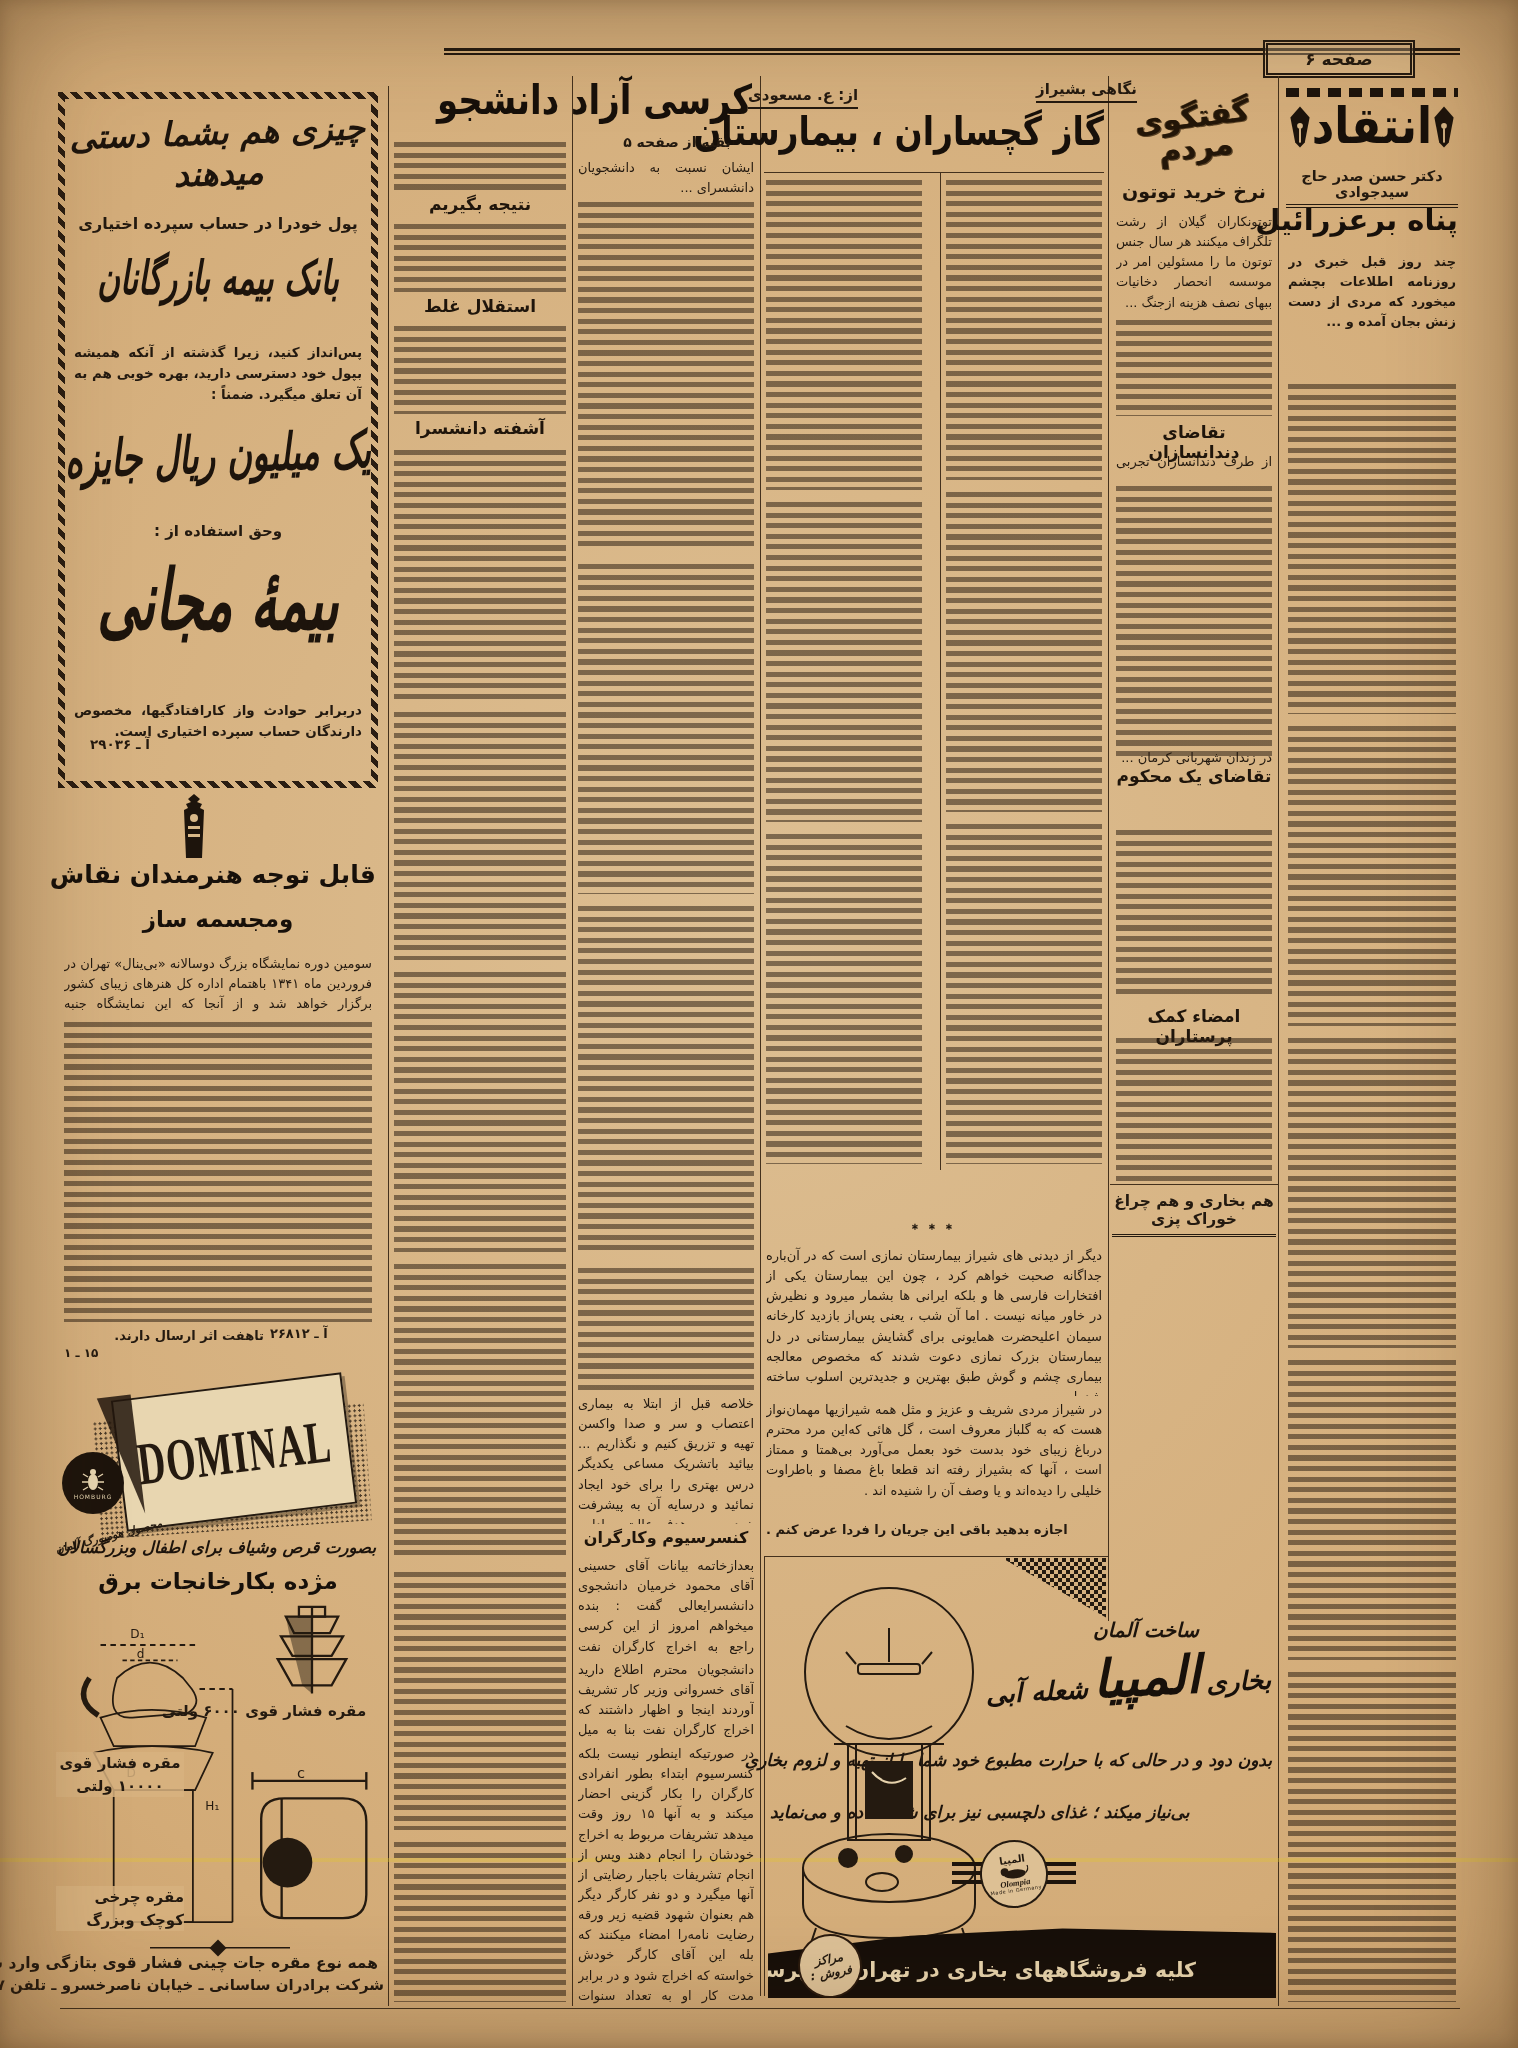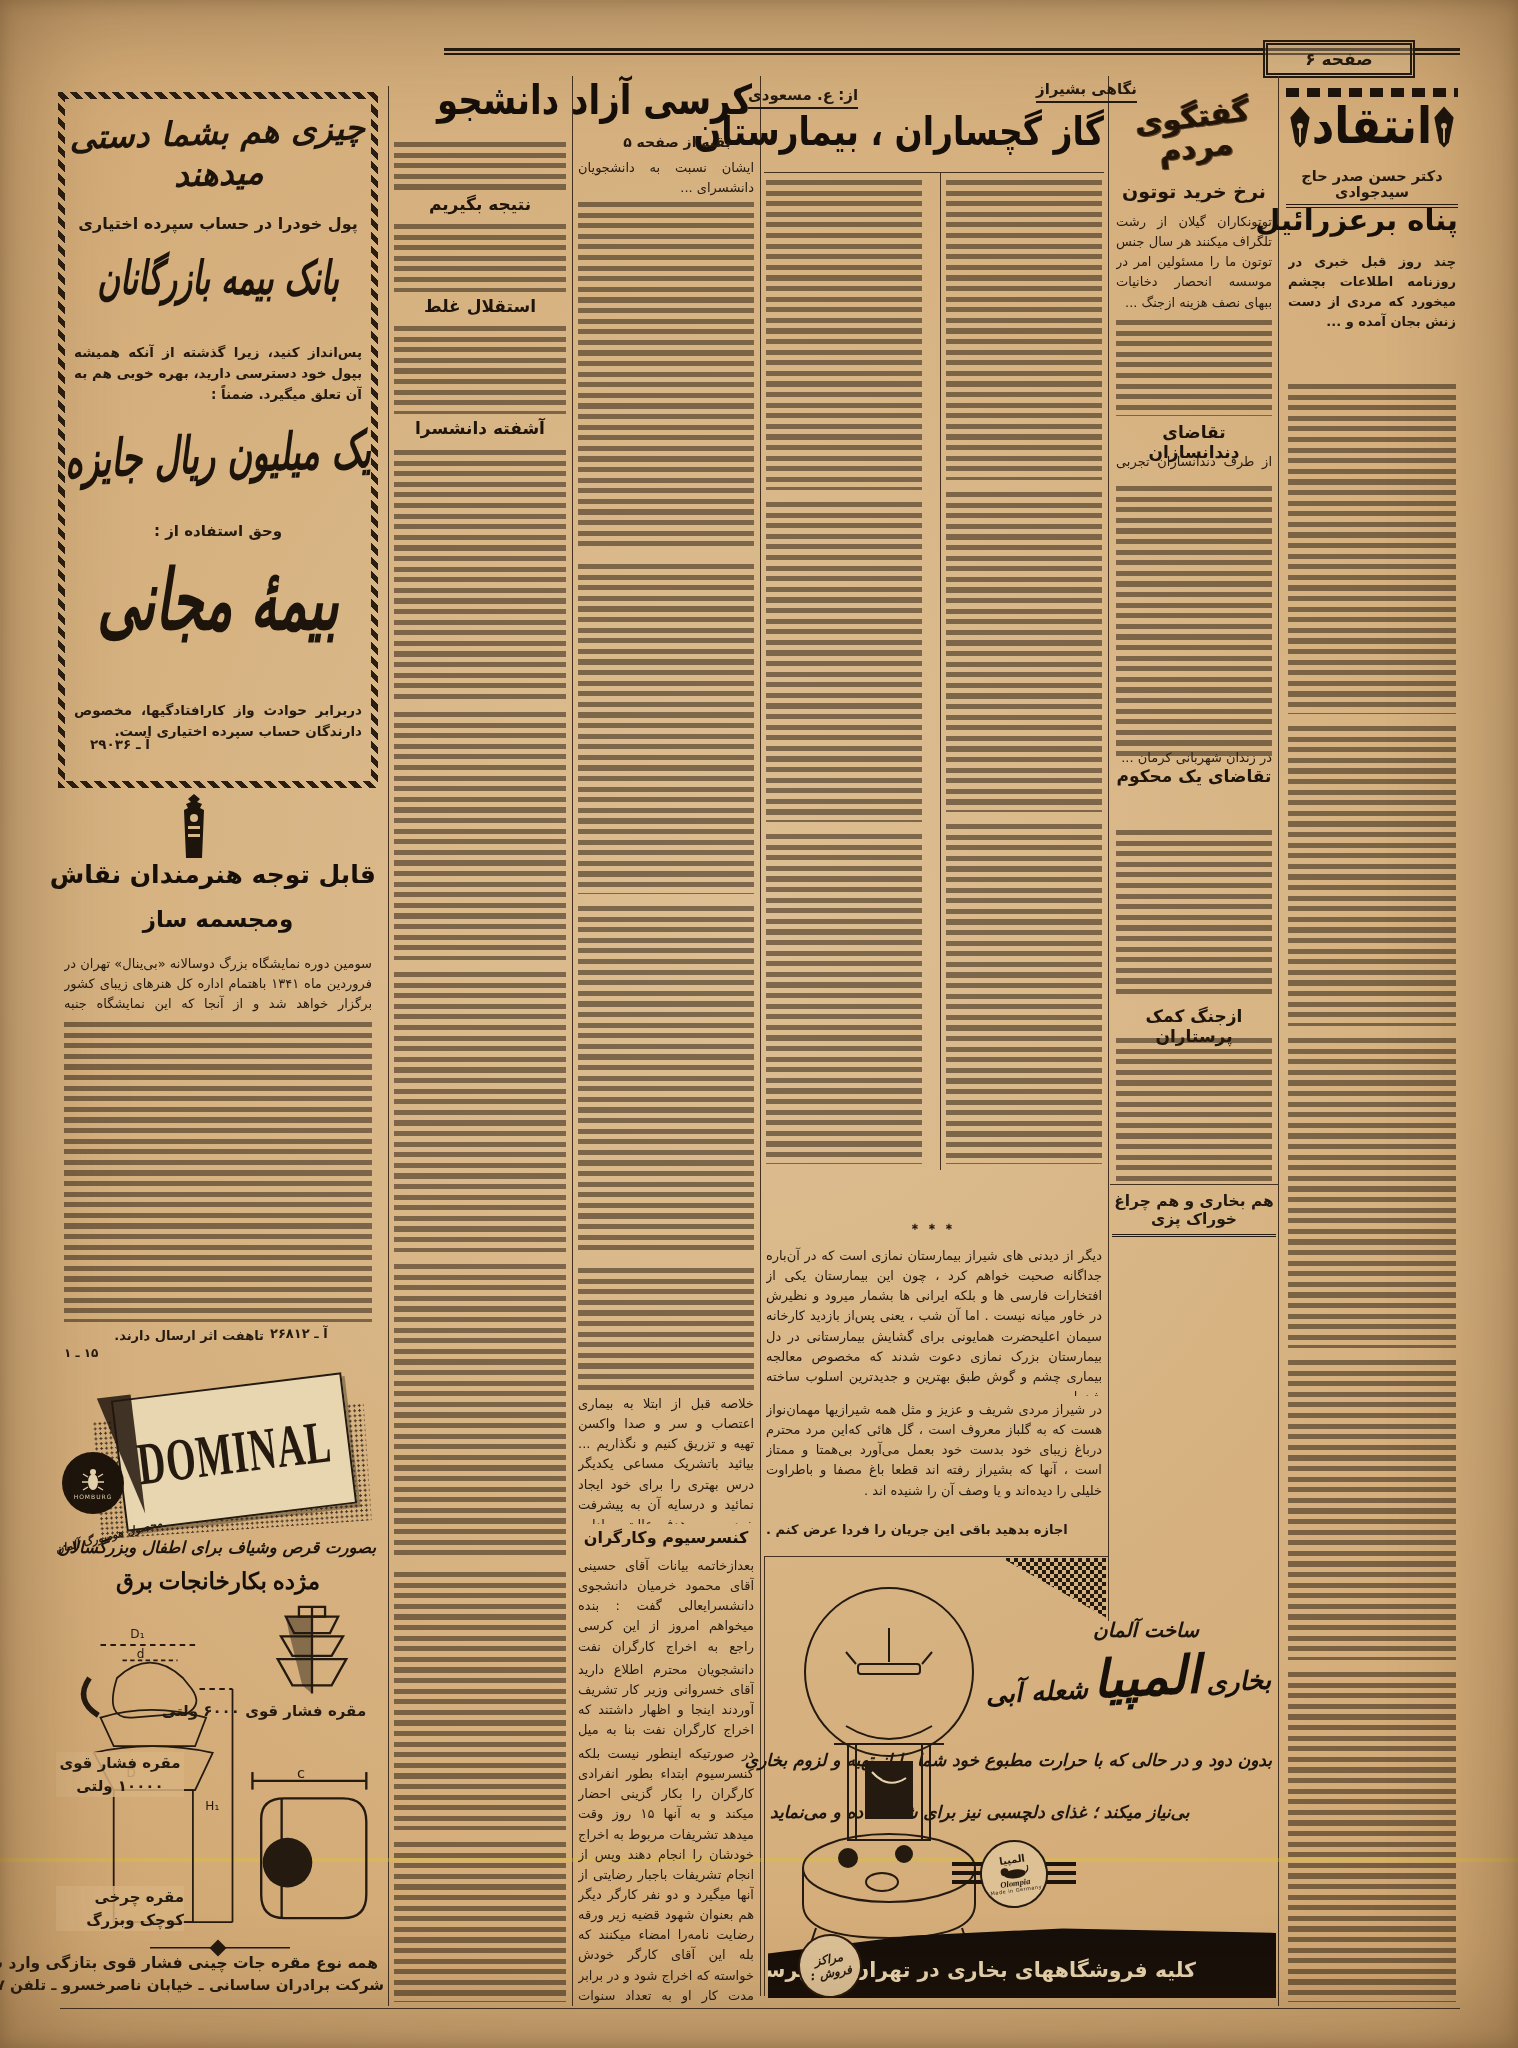--- a/index.html
+++ b/index.html
@@ -73,21 +73,21 @@
        font-weight:bold;font-size:30px;color:#231608;text-shadow:1px 1px 0 #5a4326, -1px 0 0 #5a4326;text-align:center;line-height:1.05;">گفتگوی مردم</div>
   <div class="abs sh" style="left:1114px;top:180px;width:160px;font-size:19px;">نرخ خرید توتون</div>
   <div class="abs p" style="left:1116px;top:212px;width:156px;height:102px;">توتونکاران گیلان از رشت تلگراف میکنند هر سال جنس توتون ما را مسئولین امر در موسسه انحصار دخانیات ببهای نصف هزینه ازجنگ ...</div>
   <div class="abs tx" style="left:1116px;top:320px;width:156px;height:96px;"></div>
   <div class="abs sh" style="left:1114px;top:422px;width:160px;">تقاضای دندانسازان</div>
   <div class="abs p" style="left:1116px;top:452px;width:156px;height:30px;">از طرف دندانسازان تجربی ...</div>
   <div class="abs tx" style="left:1116px;top:486px;width:156px;height:274px;"></div>
   <div class="abs sh" style="left:1114px;top:766px;width:160px;">تقاضای یک محکوم</div>
   <div class="abs p" style="left:1116px;top:748px;width:156px;height:30px;">در زندان شهربانی کرمان ...</div>
   <div class="abs tx" style="left:1116px;top:830px;width:156px;height:170px;"></div>
-  <div class="abs sh" style="left:1114px;top:1006px;width:160px;">ازجنگ کمک پرستاران</div>
+  <div class="abs sh" style="left:1114px;top:1006px;width:160px;">امضاء کمک پرستاران</div>
   <div class="abs tx" style="left:1116px;top:1038px;width:156px;height:144px;"></div>
 
   <div class="abs kick" style="left:1036px;top:80px;">نگاهی بشیراز</div>
   <div class="abs kick" style="left:748px;top:86px;">از: ع. مسعودی</div>
   <div class="abs big-head" style="left:764px;top:112px;width:340px;font-size:33px;transform:scaleY(1.2);">گاز گچساران ، بیمارستان</div>
   <div class="hr" style="left:764px;top:172px;width:340px;"></div>
 
   <div class="abs tx" style="left:946px;top:180px;width:156px;height:300px;"></div>
   <div class="abs tx" style="left:946px;top:492px;width:156px;height:320px;"></div>
   <div class="abs tx" style="left:946px;top:824px;width:156px;height:340px;"></div>
@@ -163,21 +163,21 @@
     <svg width="26" height="26" viewBox="0 0 26 26">
       <ellipse cx="13" cy="15" rx="5" ry="8" fill="#e8d6b0"></ellipse>
         <circle cx="13" cy="5" r="3" fill="#e8d6b0"></circle>
       <path d="M8 10 L3 7 M8 15 L2 15 M8 20 L3 23 M18 10 L23 7 M18 15 L24 15 M18 20 L23 23" stroke="#e8d6b0" stroke-width="1.4"></path>
     </svg>
     <span style="color:#e8d6b0;font-size:6px;letter-spacing:1px;">HOMBURG</span>
   </div>
   <div class="abs" style="left:54px;top:1530px;font-size:11px;font-style:italic;font-weight:bold;transform:rotate(-14deg);">محصول هومبورگ آلمان</div>
   <div class="abs callig" style="left:120px;top:1538px;width:256px;font-size:16.5px;white-space:nowrap;">بصورت قرص وشیاف برای اطفال وبزرگسالان</div>
 
-  <div class="abs big-head" style="left:60px;top:1568px;width:316px;font-size:23px;font-family:Liberation Serif, serif;">مژده بکارخانجات برق</div>
+  <div class="abs big-head" style="left:60px;top:1568px;width:316px;font-size:23px;">مژده بکارخانجات برق</div>
   <svg class="abs" style="left:262px;top:1602px;" width="100" height="98" viewBox="0 0 60 60">
     <g stroke="#241a10" stroke-width="1.4" fill="none">
       <path d="M22 3 h16 v6 h-16 z"></path>
         <path d="M14 9 h32 l-5 10 h-22 z"></path>
         <path d="M11 21 h38 l-7 12 h-24 z"></path>
         <path d="M9 35 h42 l-9 16 h-24 z"></path>
         <line x1="30" y1="3" x2="30" y2="56"></line>
     </g>
     <path d="M14 9 L30 9 30 56 24 51 16 19 Z" fill="rgba(36,26,16,.45)"></path>
   </svg>

